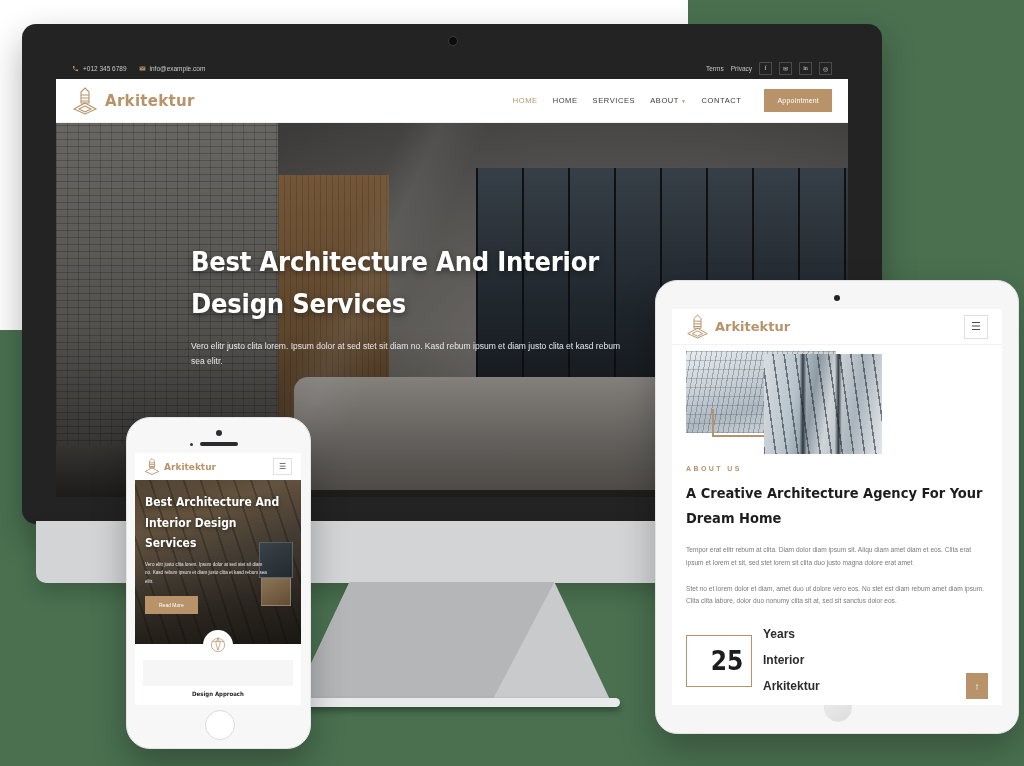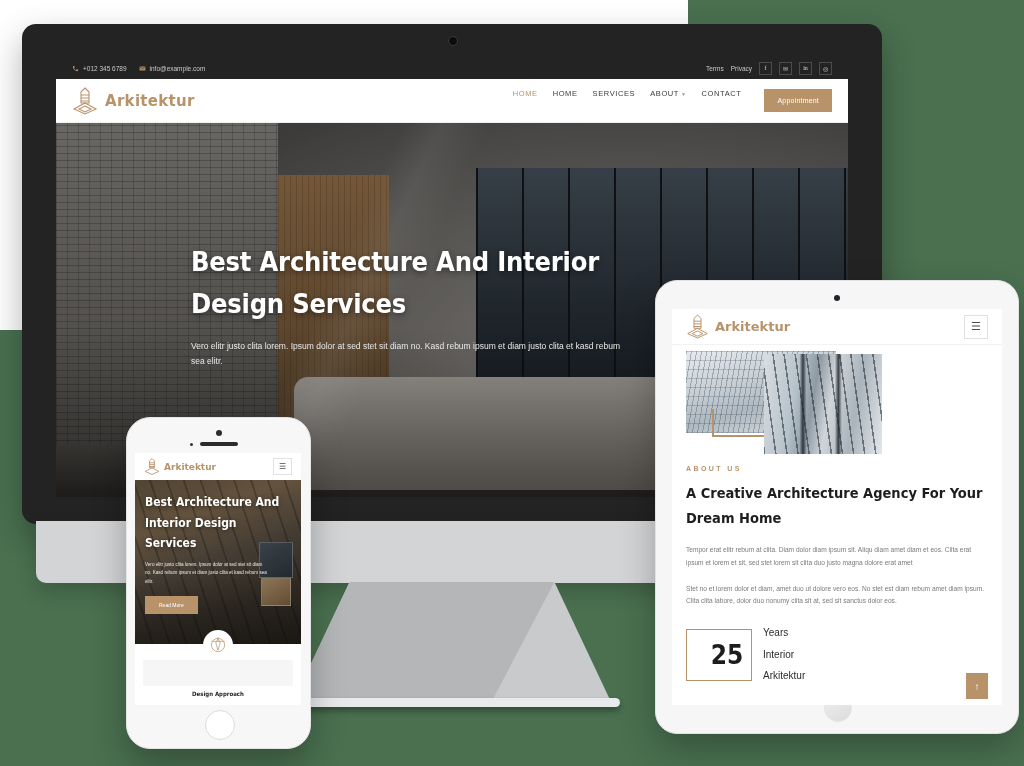--- a/index.html
+++ b/index.html
@@ -75,21 +75,21 @@
   
   .navbar{
     height:44px;background:#fff;display:flex;align-items:center;
     padding:0 16px;box-sizing:border-box;border-bottom:1px solid #f0f0f0;
   }
   .brand{display:flex;align-items:center;gap:7px;}
   .brand-name{
     color:#b8936a;font-size:15px;font-weight:bold;letter-spacing:.3px;
     font-family:"DejaVu Sans", sans-serif;
   }
-  .nav-links{margin-left:auto;display:flex;align-items:flex-start;gap:15px;}
+  .nav-links{margin-left:auto;display:flex;align-items:center;gap:15px;}
   .nav-link{font-size:7.5px;color:#3a3a3a;letter-spacing:.6px;}
   .nav-link.active{color:#b8936a;}
   .nav-caret{font-size:5px;margin-left:2px;color:#b8936a;}
   .btn-appoint{
     background:#b8936a;color:#fff;font-size:7px;padding:8px 13px;
     margin-left:8px;letter-spacing:.2px;
   }
 
   
   .hero{position:relative;flex:1;overflow:hidden;background:#2e2e2e;}
@@ -154,21 +154,21 @@
   .t-stat{display:flex;align-items:center;margin-top:14px;}
   .t-stat-box{
     border:1px solid #b8936a;width:48px;height:50px;display:flex;
     align-items:center;justify-content:center;padding-left:16px;
   }
   .t-stat-num{
     font-size:26px;font-weight:bold;color:#1d1d1d;
     font-family:"DejaVu Sans Condensed","DejaVu Sans", sans-serif;
   }
   .t-stat-txt{margin-left:11px;}
-  .t-stat-line{color:#2c2c2c;font-size:10px;line-height:2.15;font-weight:400;}
+  .t-stat-line{color:#2c2c2c;font-size:12px;line-height:2.15;font-weight:700;}
   .t-top-btn{
     position:absolute;right:14px;bottom:6px;width:22px;height:26px;
     background:#b8936a;color:#fff;display:flex;align-items:center;
     justify-content:center;font-size:10px;
   }
 
   
   #phone{
     position:absolute;left:126px;top:417px;width:183px;height:330px;
     background:#f7f7f7;border-radius:24px;

